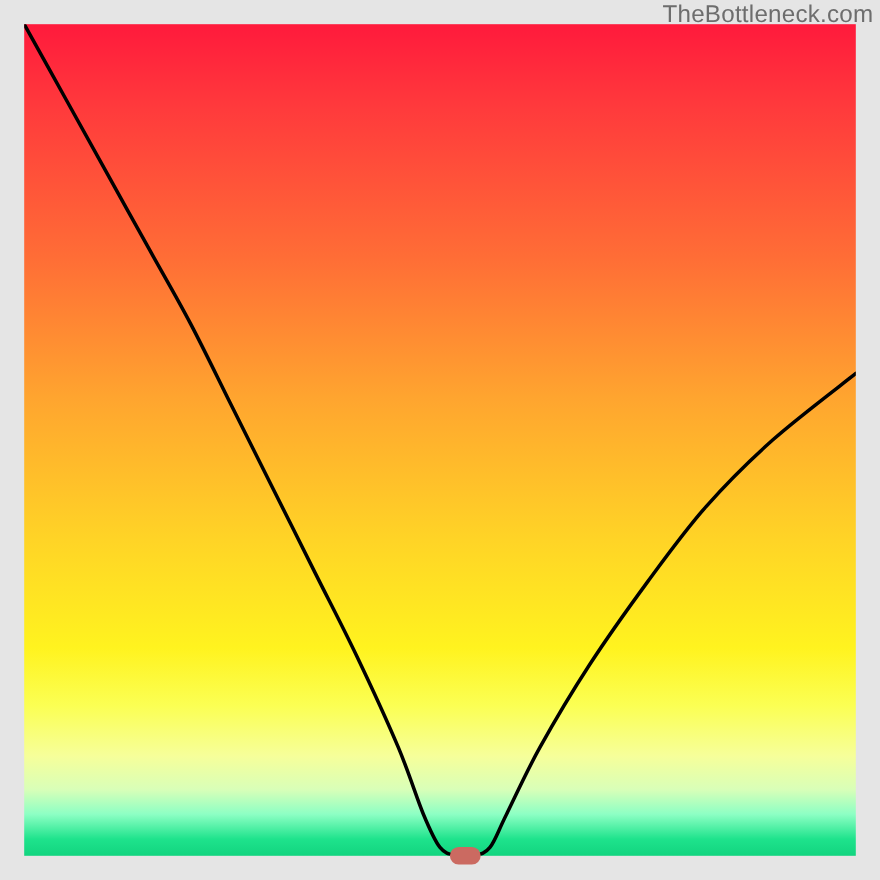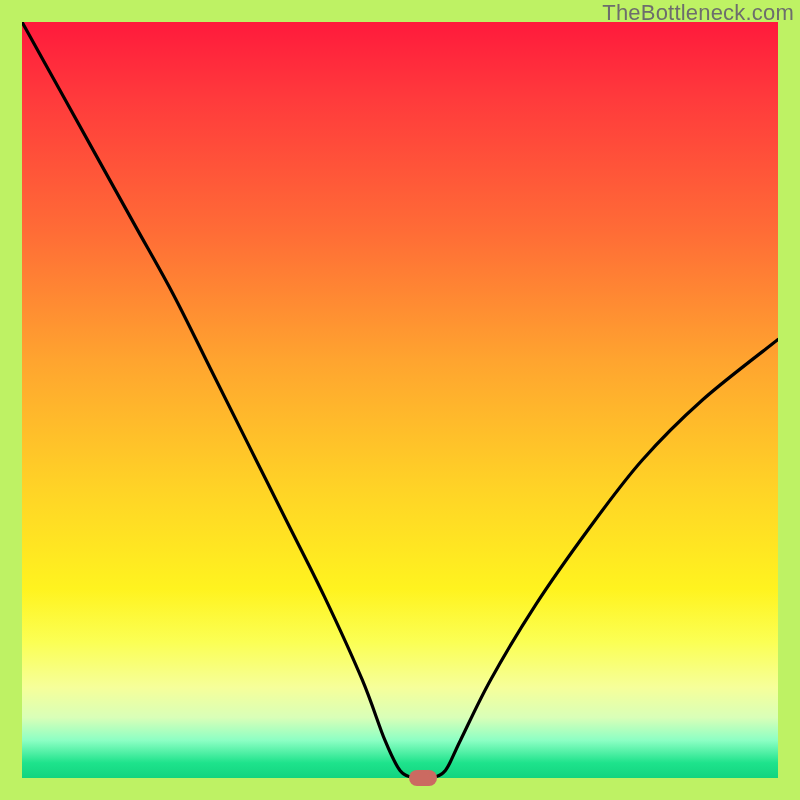--- a/index.html
+++ b/index.html
@@ -8,21 +8,21 @@
     width: 800px;
     height: 800px;
     background: #000;
     overflow: hidden;
     font-family: Arial, Helvetica, sans-serif;
   }
   .frame {
     position: relative;
     width: 800px;
     height: 800px;
-    background: #bef264;
+    background: #e5e5e5;
   }
   .plot-area {
     position: absolute;
     left: 22px;
     top: 22px;
     width: 756px;
     height: 756px;
     background: linear-gradient(
       to bottom,
       #ff1a3c 0%,

